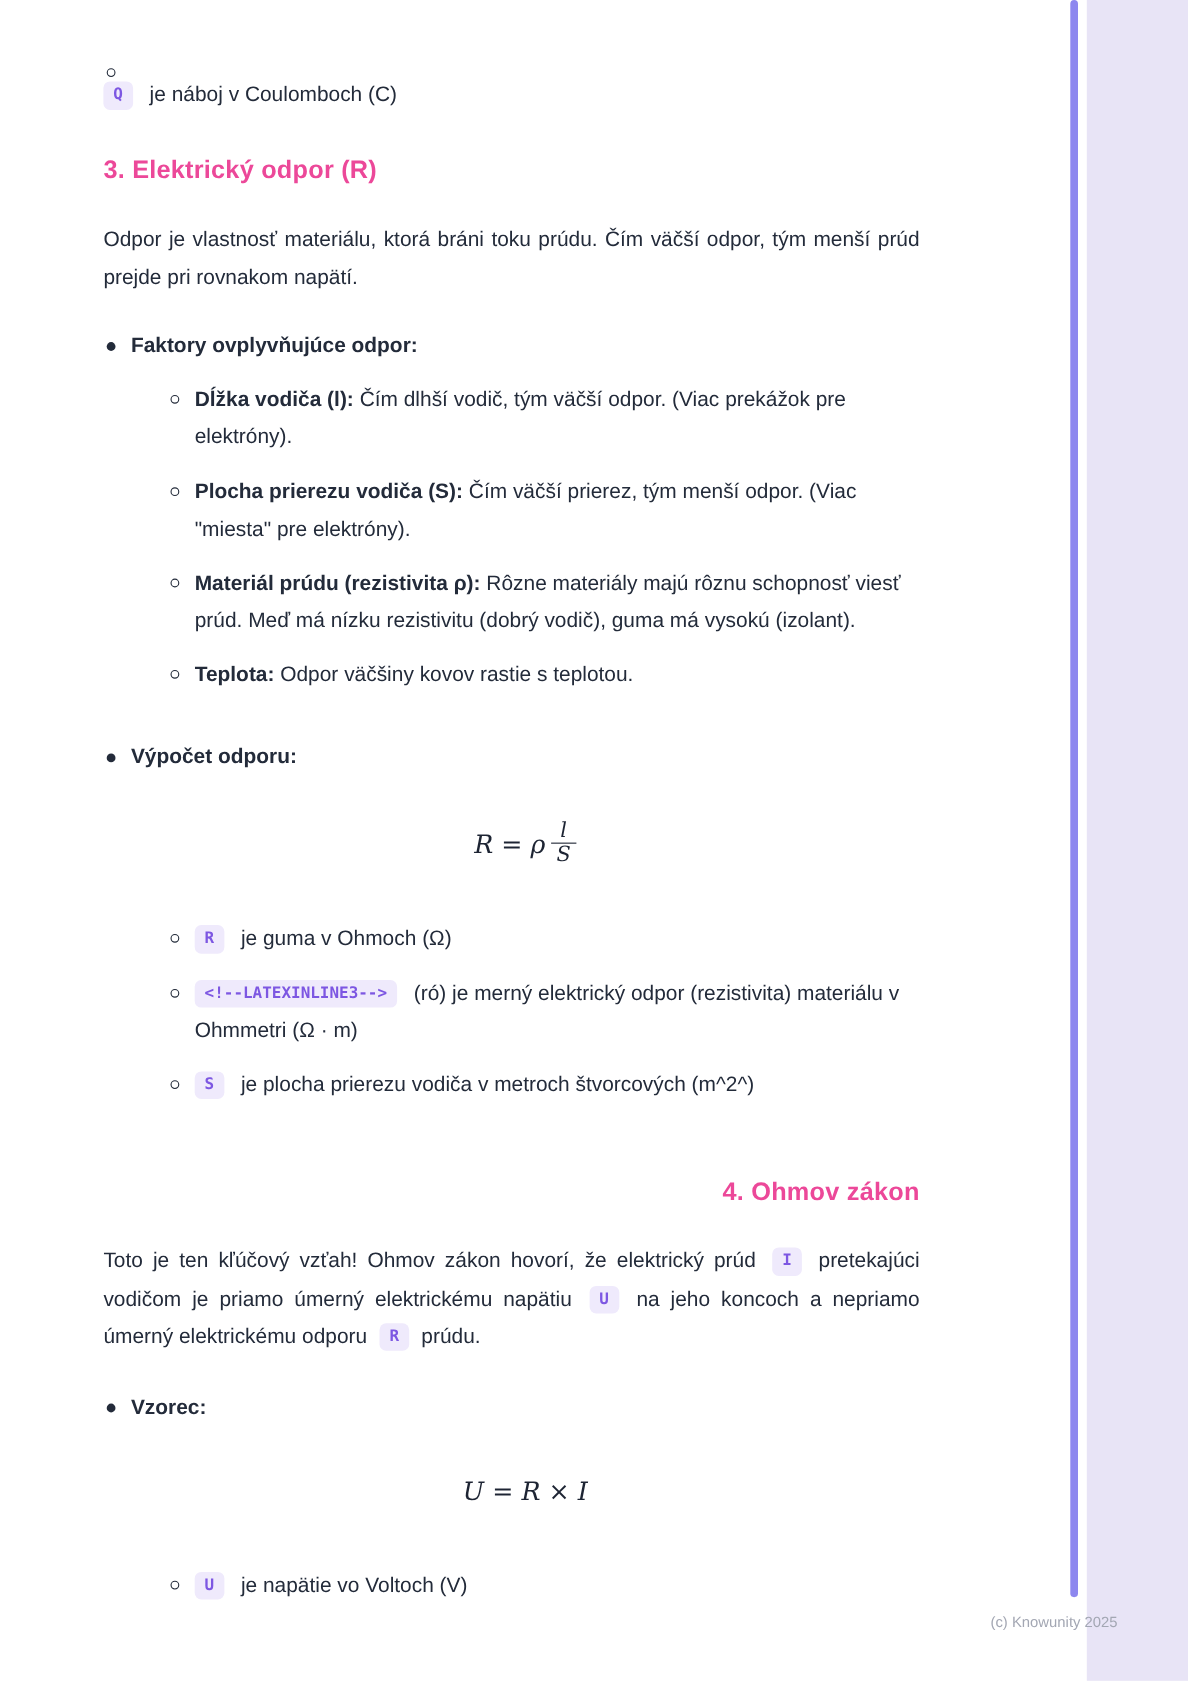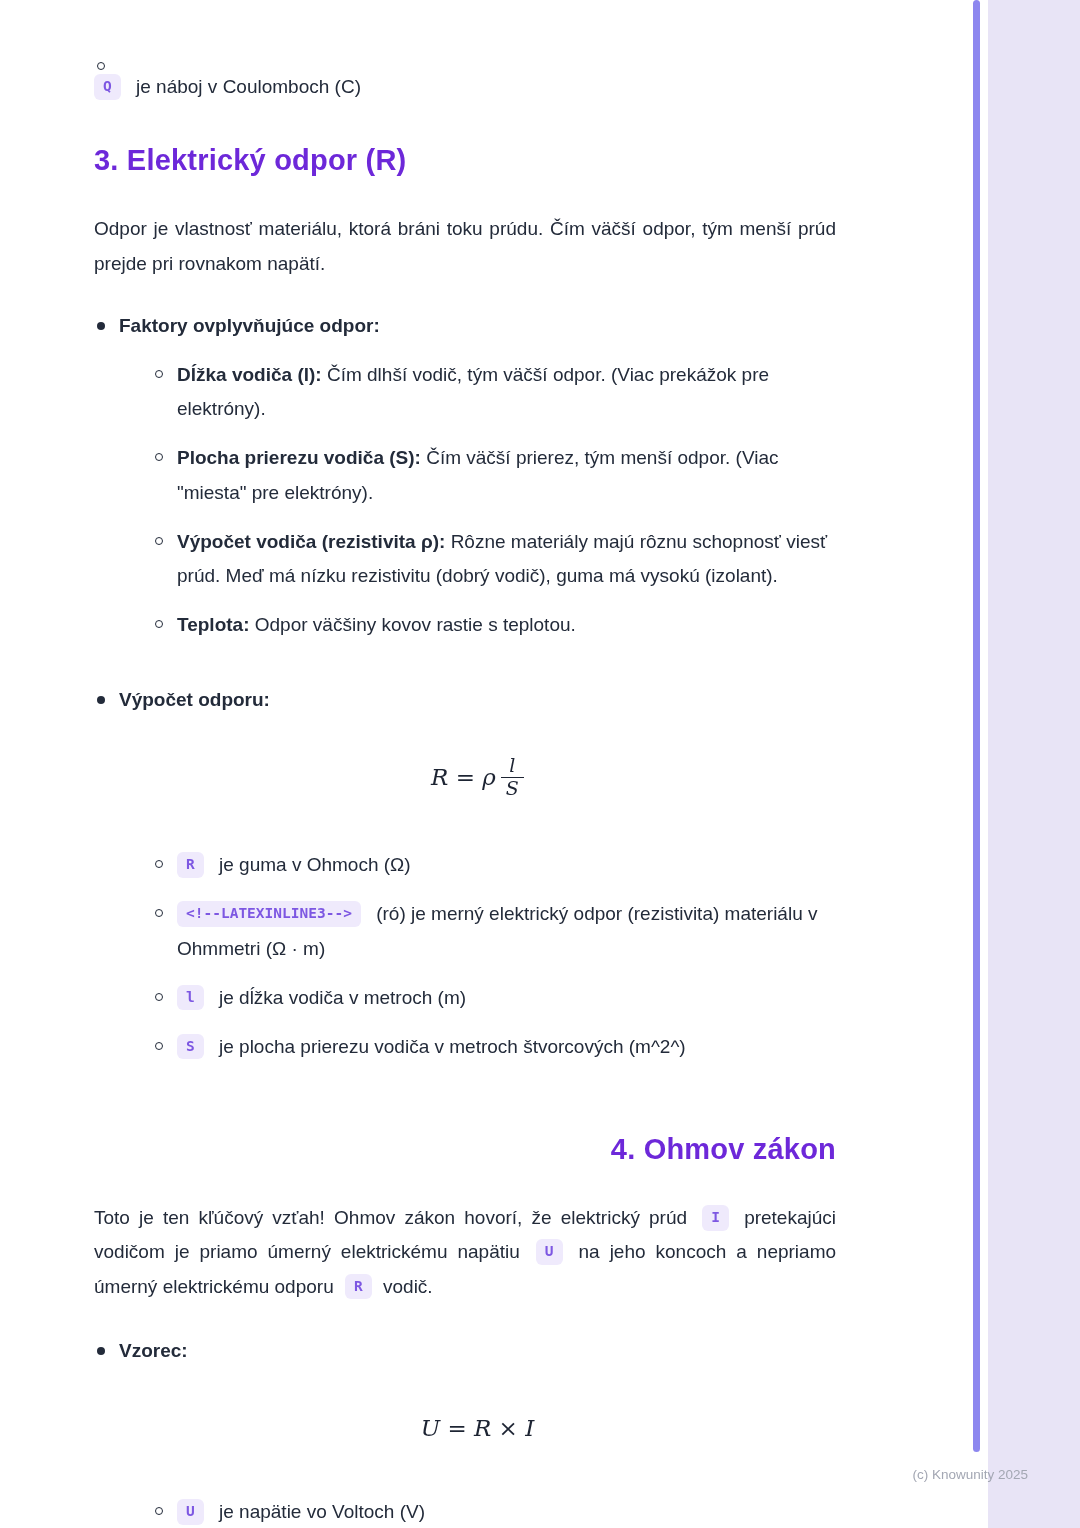--- a/index.html
+++ b/index.html
@@ -7,21 +7,21 @@
   body {
     width:1080px; height:1528px; position:relative; overflow:hidden;
     font-family:"Liberation Sans","DejaVu Sans",sans-serif;
     color:#232b3a;
   }
   .content {
     position:absolute; left:94px; top:0; width:742px;
     font-size:19px; line-height:1.8; padding-top:50px;
   }
   .h2 {
-    color:#6d28d9; font-size:29px; font-weight:700;
+    color:#ec4899; font-size:23px; font-weight:700;
     margin:30px 0 26px 0; letter-spacing:0.2px;
   }
   .para { text-align:justify; margin-bottom:28px; }
   .row { display:flex; align-items:flex-start; margin-bottom:15px; }
   .row-text { flex:1 1 auto; }
   .dot {
     flex:0 0 auto; width:8px; height:8px; border-radius:50%;
     background:#232b3a; margin:13px 14px 0 3px;
   }
   .circ {
@@ -51,21 +51,21 @@
   .frac .den { border-top:1.5px solid #1d2433; padding:0 5px; }
   .side-panel {
     position:absolute; top:0; right:0; width:92px; height:100%;
     background:#e8e4f6;
   }
   .scroll-thumb {
     position:absolute; top:0; right:100px; width:7px; height:1452px;
     background:#8d87ef; border-radius:4px;
   }
   .footer {
-    position:absolute; right:52px; bottom:46px;
+    position:absolute; right:64px; bottom:46px;
     font-size:13.5px; color:#a3a7b3; z-index:5;
   }
 </style>
 </head>
 <body>
 
 <div class="content">
 
   <div class="row" style="margin-bottom:24px;flex-direction:column;">
     <span class="circ"></span>
@@ -94,21 +94,21 @@
         <div class="row">
           <span class="circ"></span>
           <div class="row-text">
             <span class="lead">Plocha prierezu vodiča (S):</span>
             <span>Čím väčší prierez, tým menší odpor. (Viac "miesta" pre elektróny).</span>
           </div>
         </div>
         <div class="row">
           <span class="circ"></span>
           <div class="row-text">
-            <span class="lead">Výpočet vodiča (rezistivita ρ):</span>
+            <span class="lead">Materiál prúdu (rezistivita ρ):</span>
             <span>Rôzne materiály majú rôznu schopnosť viesť prúd. Meď má nízku rezistivitu (dobrý vodič), guma má vysokú (izolant).</span>
           </div>
         </div>
         <div class="row">
           <span class="circ"></span>
           <div class="row-text">
             <span class="lead">Teplota:</span>
             <span>Odpor väčšiny kovov rastie s teplotou.</span>
           </div>
         </div>
@@ -134,27 +134,20 @@
           <div class="row-text">
             <span class="badge lg">R</span>
             <span>je guma v Ohmoch (Ω)</span>
           </div>
         </div>
         <div class="row">
           <span class="circ"></span>
           <div class="row-text">
             <span class="badge lg">&lt;!--LATEXINLINE3--&gt;</span>
             <span>(ró) je merný elektrický odpor (rezistivita) materiálu v Ohmmetri (Ω · m)</span>
-          </div>
-        </div>
-        <div class="row">
-          <span class="circ"></span>
-          <div class="row-text">
-            <span class="badge lg">l</span>
-            <span>je dĺžka vodiča v metroch (m)</span>
           </div>
         </div>
         <div class="row">
           <span class="circ"></span>
           <div class="row-text">
             <span class="badge lg">S</span>
             <span>je plocha prierezu vodiča v metroch štvorcových (m^2^)</span>
           </div>
         </div>
       </div>
@@ -163,21 +156,21 @@
 
   <h2 class="h2" style="margin-top:44px;text-align:right;">4. Ohmov zákon</h2>
 
   <p class="para">
     <span>Toto je ten kľúčový vzťah! Ohmov zákon hovorí, že elektrický prúd</span>
     <span class="badge inline">I</span>
     <span>pretekajúci vodičom je priamo úmerný elektrickému napätiu</span>
     <span class="badge inline">U</span>
     <span>na jeho koncoch a nepriamo úmerný elektrickému odporu</span>
     <span class="badge inline">R</span>
-    <span>vodič.</span>
+    <span>prúdu.</span>
   </p>
 
   <div class="row" style="margin-top:30px;">
     <span class="dot"></span>
     <div class="row-text">
       <span class="lead">Vzorec:</span>
 
       <div class="formula">U = R × I</div>
 
       <div class="sub">

